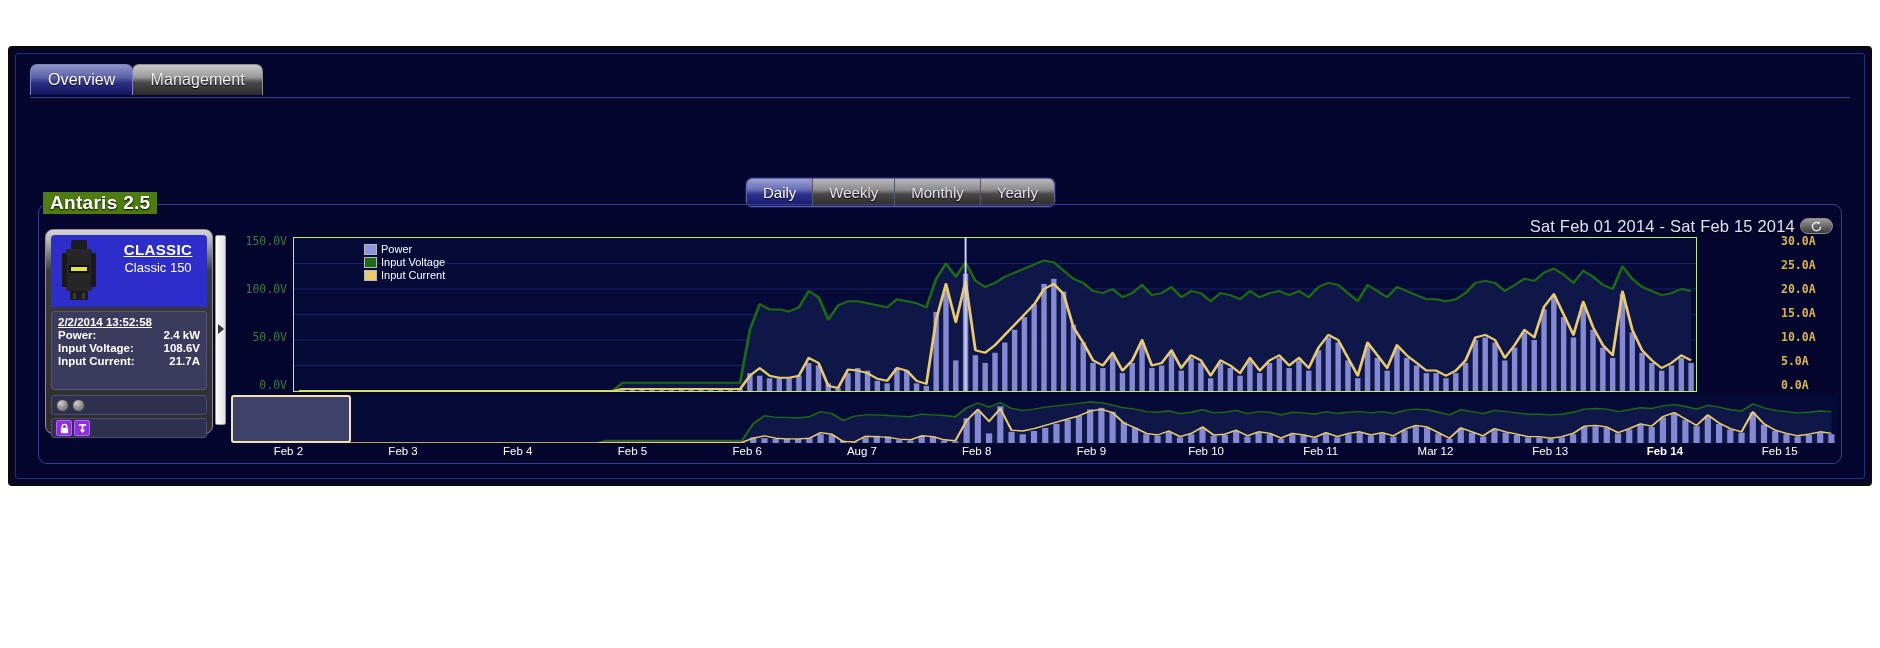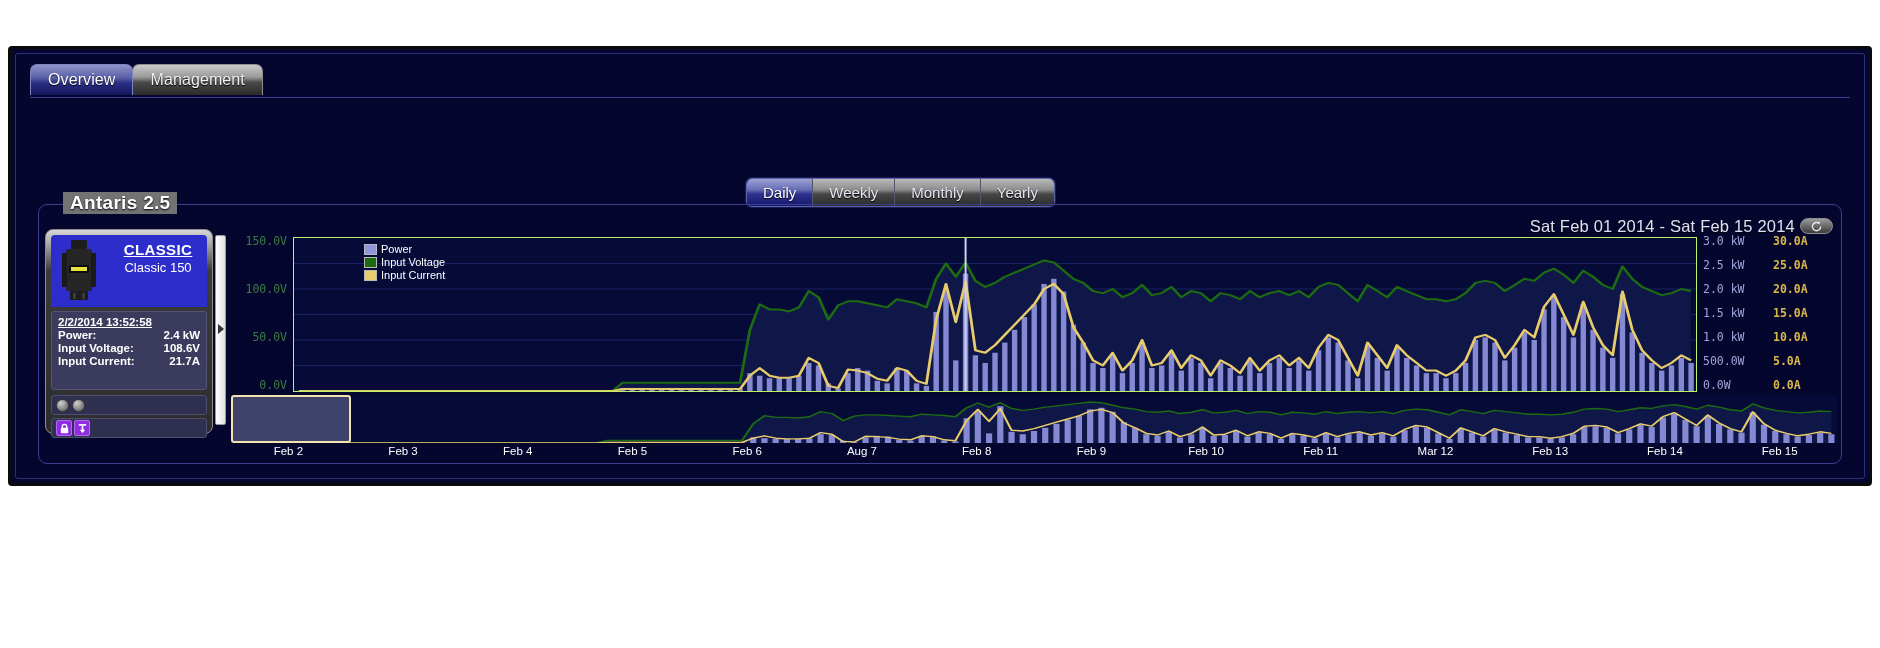--- a/index.html
+++ b/index.html
@@ -99,23 +99,23 @@
 
   
   #panel {
     position: absolute;
     left: 22px; top: 150px; right: 22px; bottom: 14px;
     border: 1px solid #3a3f93;
     border-radius: 9px;
   }
   #panel-legend {
     position: absolute;
-    left: 24px; top: -13px;
+    left: 4px; top: -13px;
     padding: 0 7px;
-    background: #737373;
+    background: #4d7c0f;
     color: #ffffff;
     font-size: 19px;
     font-weight: bold;
     text-shadow: 0 1px 2px #000;
     letter-spacing: .3px;
   }
 
   
   #device-card {
     position: absolute;
@@ -273,21 +273,21 @@
   }
   .axis-label {
     position: absolute;
     white-space: nowrap;
     transform: translateY(-50%);
   }
   #axis-voltage { left: 0; width: 62px; color: #3f7a46; }
   #axis-voltage .axis-label { right: 6px; }
   #axis-power  { right: 68px; width: 66px; color: #9fa4d8; }
   #axis-power .axis-label { left: 0px; }
-  #axis-current { right: 8px; width: 62px; color: #d9b64a; font-weight: bold; text-decoration: underline; }
+  #axis-current { right: 0; width: 62px; color: #d9b64a; font-weight: bold; text-decoration: underline; }
   #axis-current .axis-label { left: 6px; }
 
   #plot {
     position: absolute;
     left: 62px; right: 140px; top: 0; height: 155px;
     background: #050a37;
     border: 1px solid #bef264;
   }
   #plot svg { display: block; width: 100%; height: 100%; }
 
@@ -447,29 +447,20 @@
 
         <div id="plot-wrap">
 
           <div class="axis-col" id="axis-voltage">
             <span class="axis-label" style="top:4px">150.0V</span>
             <span class="axis-label" style="top:52px">100.0V</span>
             <span class="axis-label" style="top:100px">50.0V</span>
             <span class="axis-label" style="top:148px">0.0V</span>
           </div>
 
-          <div class="axis-col" id="axis-power">
-            <span class="axis-label" style="top:4px">3.0 kW</span>
-            <span class="axis-label" style="top:28px">2.5 kW</span>
-            <span class="axis-label" style="top:52px">2.0 kW</span>
-            <span class="axis-label" style="top:76px">1.5 kW</span>
-            <span class="axis-label" style="top:100px">1.0 kW</span>
-            <span class="axis-label" style="top:124px">500.0W</span>
-            <span class="axis-label" style="top:148px">0.0W</span>
-          </div>
 
           <div class="axis-col" id="axis-current">
             <span class="axis-label" style="top:4px">30.0A</span>
             <span class="axis-label" style="top:28px">25.0A</span>
             <span class="axis-label" style="top:52px">20.0A</span>
             <span class="axis-label" style="top:76px">15.0A</span>
             <span class="axis-label" style="top:100px">10.0A</span>
             <span class="axis-label" style="top:124px">5.0A</span>
             <span class="axis-label" style="top:148px">0.0A</span>
           </div>
@@ -741,20 +732,20 @@
             <span class="xtick" style="left: 17.8571%;">Feb 4</span>
             <span class="xtick" style="left: 25%;">Feb 5</span>
             <span class="xtick" style="left: 32.1429%;">Feb 6</span>
             <span class="xtick" style="left: 39.2857%;">Aug 7</span>
             <span class="xtick" style="left: 46.4286%;">Feb 8</span>
             <span class="xtick" style="left: 53.5714%;">Feb 9</span>
             <span class="xtick" style="left: 60.7143%;">Feb 10</span>
             <span class="xtick" style="left: 67.8571%;">Feb 11</span>
             <span class="xtick" style="left: 75%;">Mar 12</span>
             <span class="xtick" style="left: 82.1429%;">Feb 13</span>
-            <span class="xtick" style="left: 89.2857%;">Feb 14</span>
+            <span class="xtick" style="left: 89.2857%; font-weight: bold;">Feb 14</span>
             <span class="xtick" style="left: 96.4286%;">Feb 15</span>
           </div>
 
       </div>
     </div>
   </div>
 </div>
 
 </body></html>

